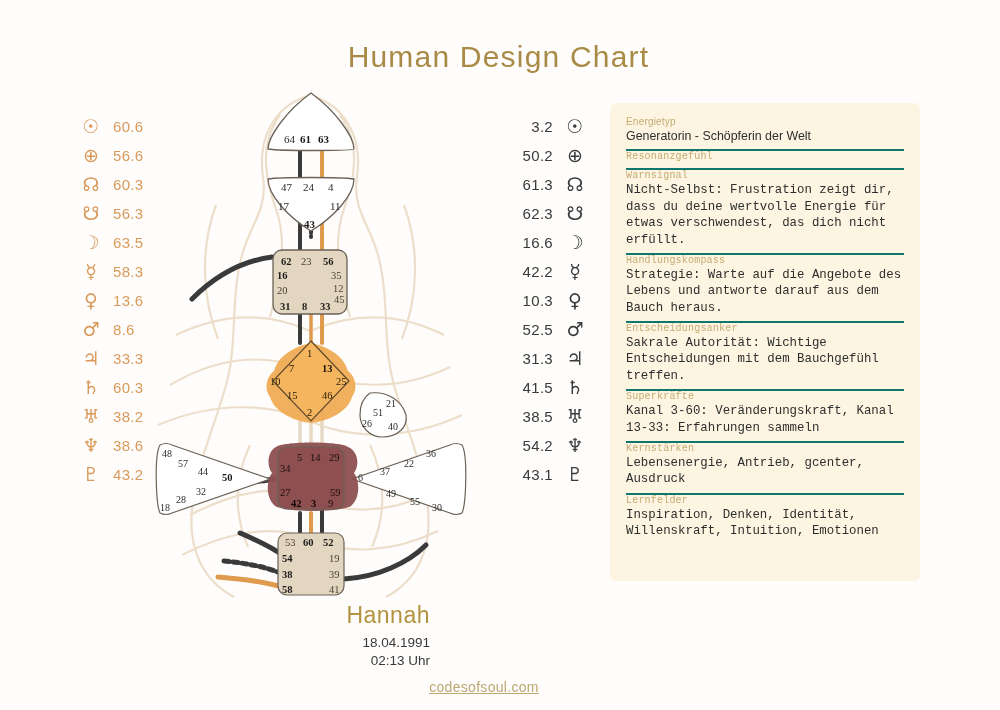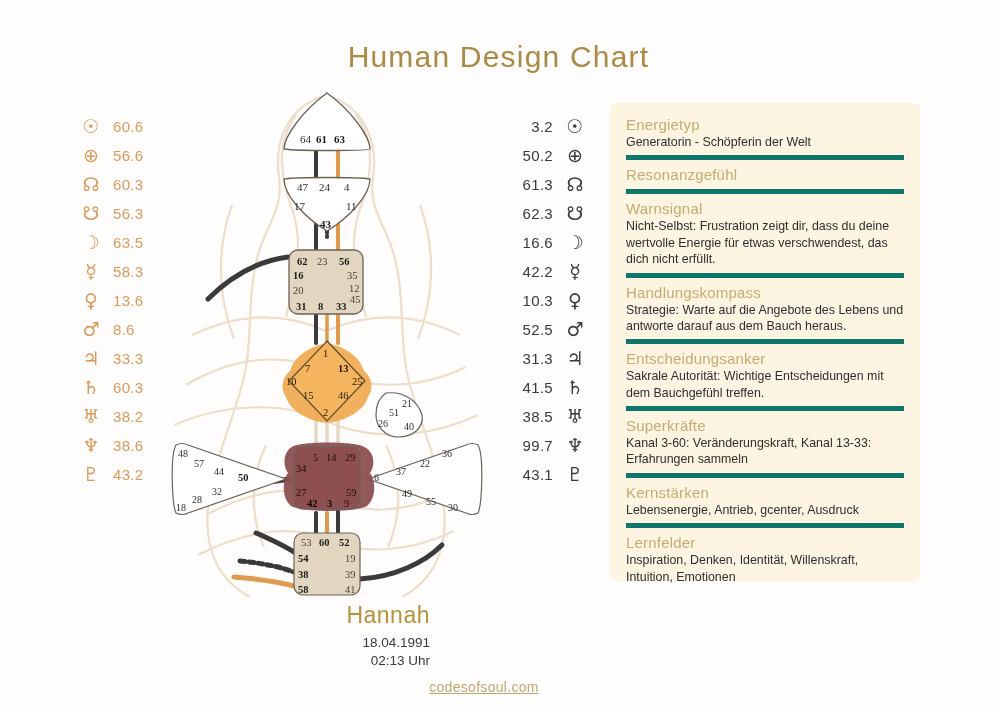--- a/index.html
+++ b/index.html
@@ -78,39 +78,39 @@
     top: 103px;
     width: 310px;
     height: 478px;
     background: #fdf5e2;
     border-radius: 6px;
     box-sizing: border-box;
     padding: 13px 16px 10px 16px;
   }
   .info-block { padding-bottom: 5px; }
   .info-block + .info-block {
-    border-top: 5px solid #0f766e;
-    padding-top: 6px;
+    border-top: 2px solid #0f766e;
+    font-family: Liberation Mono, monospace;
   }
   .info-label {
-    font-size: 15px;
+    font-size: 10px;
     color: #c4ab72;
     letter-spacing: 0.2px;
     margin-bottom: 1px;
   }
   .info-value {
     font-size: 12.4px;
     color: #2e2e2e;
     line-height: 1.32;
   }
 
   
   #bodygraph {
     position: absolute;
-    left: 146px;
+    left: 130px;
     top: 85px;
     width: 360px;
     height: 520px;
   }
   #bodygraph svg { display: block; }
 
   
   #name-block {
     position: absolute;
     left: 230px;
@@ -244,21 +244,21 @@
       </div>
     <div class="planet-row">
         <span class="p-val">41.5</span>
         <span class="p-glyph">♄</span>
       </div>
     <div class="planet-row">
         <span class="p-val">38.5</span>
         <span class="p-glyph">♅</span>
       </div>
     <div class="planet-row">
-        <span class="p-val">99.7</span>
+        <span class="p-val">54.2</span>
         <span class="p-glyph">♆</span>
       </div>
     <div class="planet-row">
         <span class="p-val">43.1</span>
         <span class="p-glyph">♇</span>
       </div>
   </div>
 
   <div id="bodygraph">
     <svg width="360" height="520" viewBox="0 0 360 520" xmlns="http://www.w3.org/2000/svg">

